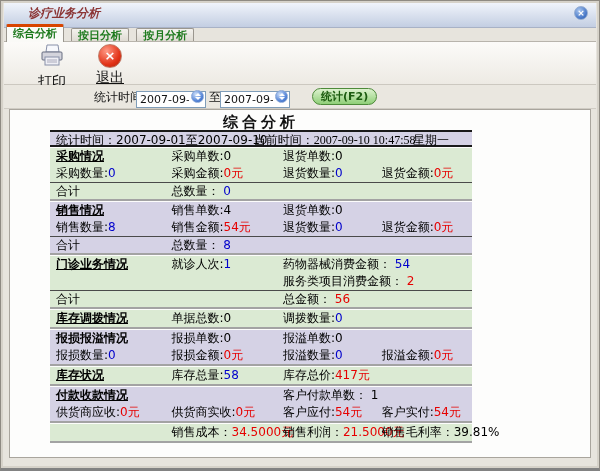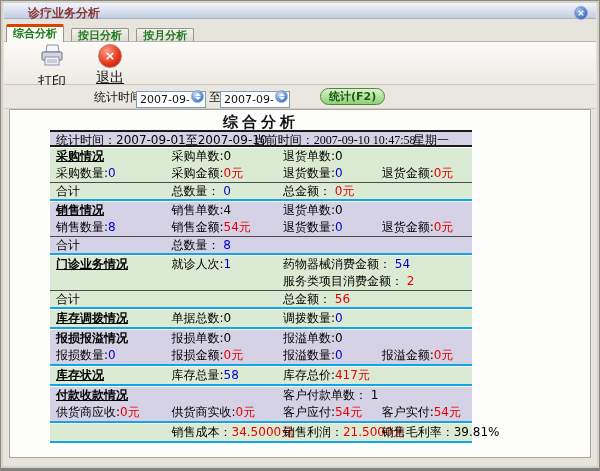--- a/index.html
+++ b/index.html
@@ -4,23 +4,24 @@
 <style>
   * { margin:0; padding:0; box-sizing:border-box; font-family:"DejaVu Sans", sans-serif; }
   html,body { background:#9a9a9a; }
   .window {
     position:relative; width:600px; height:471px; margin:0 auto;
     background:#e7e4dd; border:1px solid #8e8a82; border-bottom:3px solid #828282;
     box-shadow: inset 0 0 0 2px #d6d2c9;
   }
   
   .titlebar {
-    position:absolute; top:2px; left:3px; right:3px; height:16px;
+    position:absolute; top:2px; left:3px; right:3px; height:25px;
     background:linear-gradient(#f0f4fb,#c3cee2);
     border-bottom:1px solid #a8b2c6;
+    font-style:italic;
   }
   .titlebar .title {
     position:absolute; left:24px; top:0; line-height:20px;
     font-size:12px; font-weight:bold; color:#8b3434;
   }
   .close-btn {
     position:absolute; right:8px; top:3px; width:14px; height:14px; border-radius:50%;
     background:radial-gradient(circle at 35% 30%, #aac6ee, #4878c8 65%, #2a5aa8);
     border:1px solid #93abd0; color:#fff; font-size:9px; font-weight:bold;
     line-height:12px; text-align:center; cursor:default;
@@ -69,40 +70,40 @@
     background:radial-gradient(circle at 35% 30%, #cfe0f8, #5585d8 62%, #2f5fb0);
     border:1px solid #8aa8d8; cursor:default;
   }
   .spin-btn::before, .spin-btn::after {
     content:""; position:absolute; left:3px; border-left:3px solid transparent; border-right:3px solid transparent;
   }
   .spin-btn::before { top:2px; border-bottom:3px solid #fff; }
   .spin-btn::after  { bottom:2px; border-top:3px solid #fff; }
   .to-label { position:absolute; left:205px; top:4px; font-size:12px; color:#111; }
   .stat-btn {
-    position:absolute; left:316px; top:3px; height:17px; line-height:15px; padding:0 8px;
+    position:absolute; left:308px; top:3px; height:17px; line-height:15px; padding:0 8px;
     font-size:11px; font-weight:bold; color:#1c5c10;
     background:linear-gradient(#ddf2cf,#8fcf78); border:1px solid #4d8a3a; border-radius:9px;
     cursor:default;
   }
   
   .panel {
     position:absolute; left:8px; right:8px; top:108px; bottom:10px;
     background:#fdfdfc; border:1px solid #a9a59d;
   }
   .report-title {
     position:absolute; top:3px; left:40px; width:422px; text-align:center;
     font-size:15px; font-weight:bold; letter-spacing:4px; color:#111;
   }
   .rtable { position:absolute; left:40px; top:20px; width:422px; font-size:12px; }
   .hrow {
     position:relative; height:17px; background:var(--lav);
     border-top:2px solid #1a1a1a; border-bottom:2px solid #1a1a1a; margin-bottom:1px;
   }
-  .section { margin-bottom:1px; border-bottom:2px solid #0ea5e9; }
+  .section { margin-bottom:1px; border-bottom:2px solid #a3a3a3; }
   .section.green { background:var(--green); }
   .section.lavender { background:var(--lav); }
   .trow { position:relative; height:17px; }
   .trow.sep { border-top:1px solid #4a4a4a; }
   .cell { position:absolute; top:0; line-height:17px; white-space:nowrap; color:#000; }
   .c1 { left:6px; } .c2 { left:28.8%; } .c3 { left:55.2%; } .c4 { left:78.6%; }
   .hc1 { left:6px; } .hc2 { left:48.3%;font-family:Liberation Serif, serif; } .hc3 { left:86%; }
   .stitle { font-weight:bold; text-decoration:underline; }
   .stitle.nounder { text-decoration:none; }
   .v.blue { color:var(--blue); } .v.red { color:var(--red); } .v.black { color:#000; }
@@ -173,21 +174,20 @@
           </div>
           <div class="trow">
             <span class="cell c1"><span>采购数量:</span><span class="v blue">0</span></span>
             <span class="cell c2"><span>采购金额:</span><span class="v red">0元</span></span>
             <span class="cell c3"><span>退货数量:</span><span class="v blue">0</span></span>
             <span class="cell c4"><span>退货金额:</span><span class="v red">0元</span></span>
           </div>
           <div class="trow sep">
             <span class="cell c1"><span>合计</span></span>
             <span class="cell c2"><span>总数量： </span><span class="v blue">0</span></span>
-            <span class="cell c3"><span>总金额： </span><span class="v red">0元</span></span>
           </div>
         </div>
         <div class="section lavender">
           <div class="trow">
             <span class="cell c1 stitle"><span>销售情况</span></span>
             <span class="cell c2"><span>销售单数:</span><span class="v black">4</span></span>
             <span class="cell c3"><span>退货单数:</span><span class="v black">0</span></span>
           </div>
           <div class="trow">
             <span class="cell c1"><span>销售数量:</span><span class="v blue">8</span></span>

